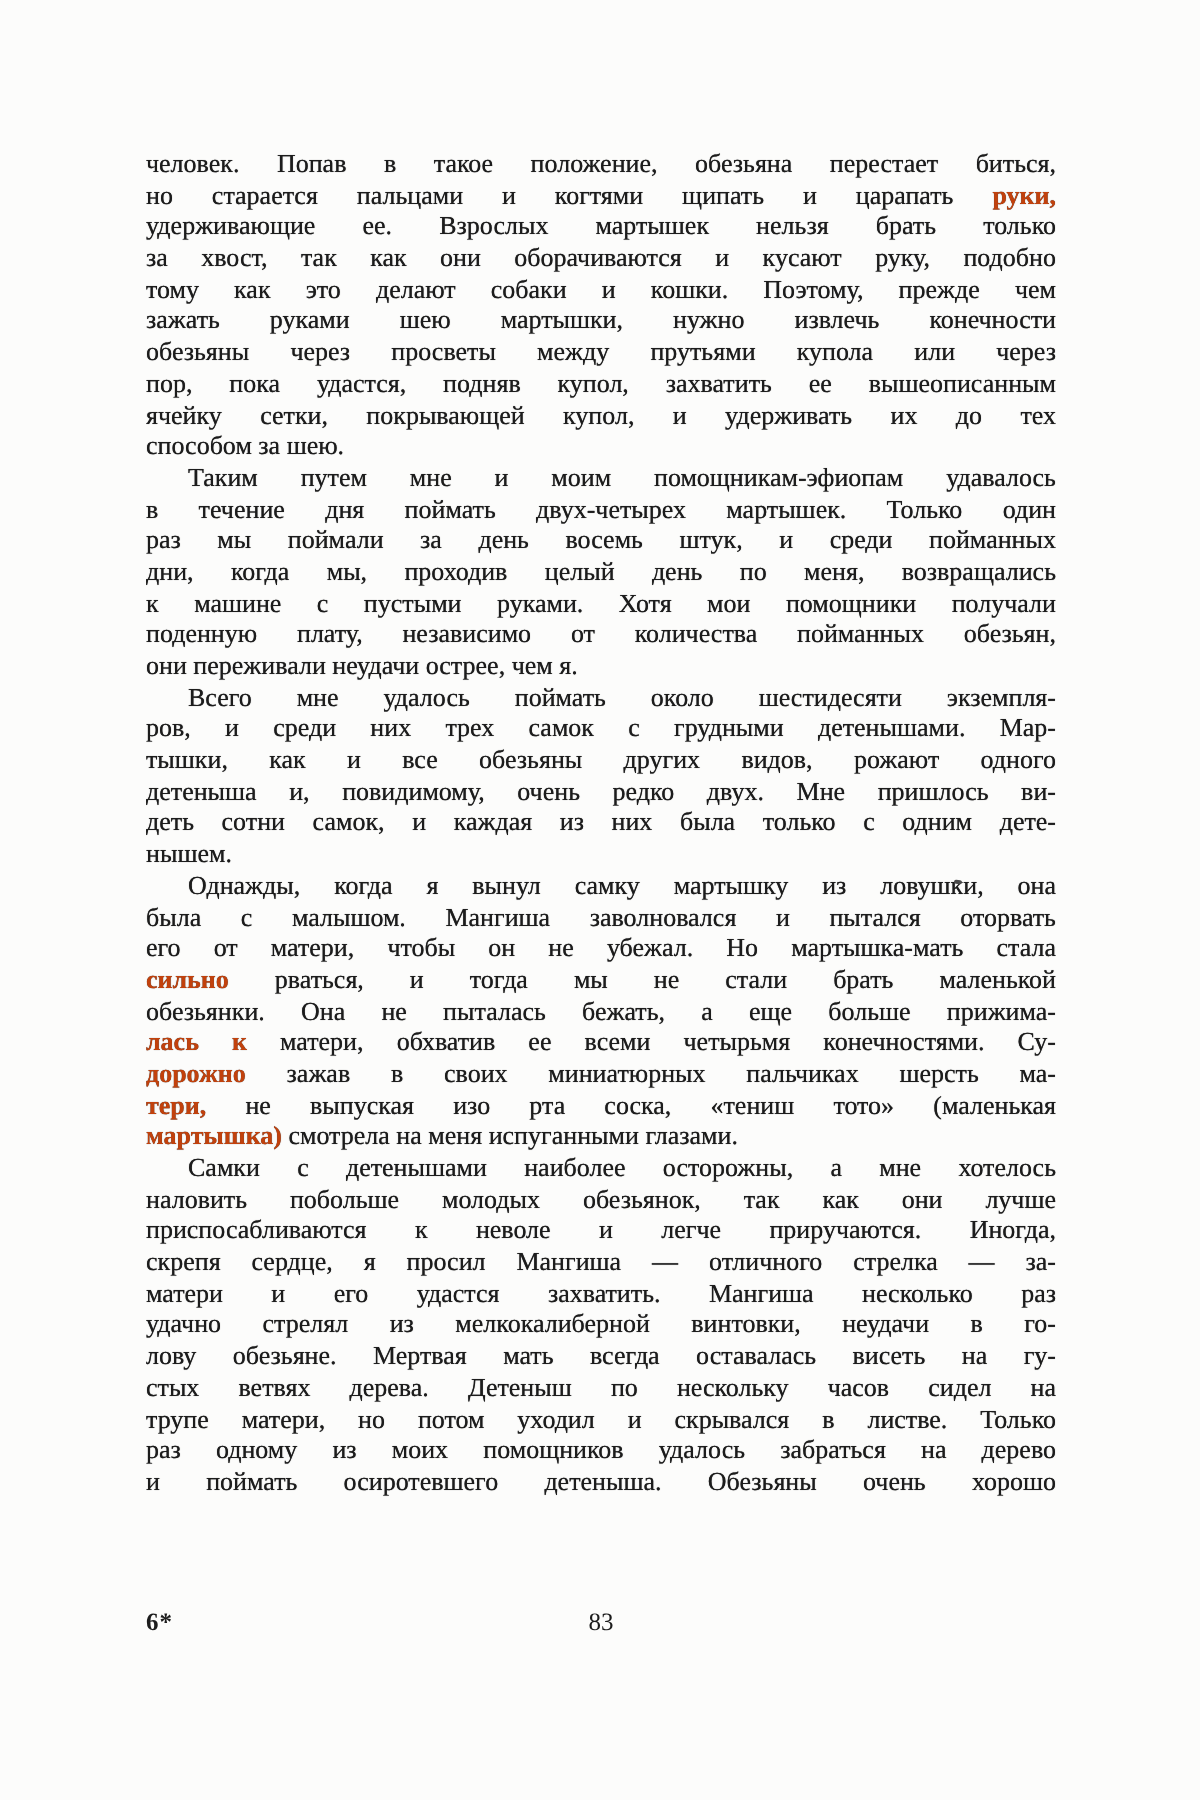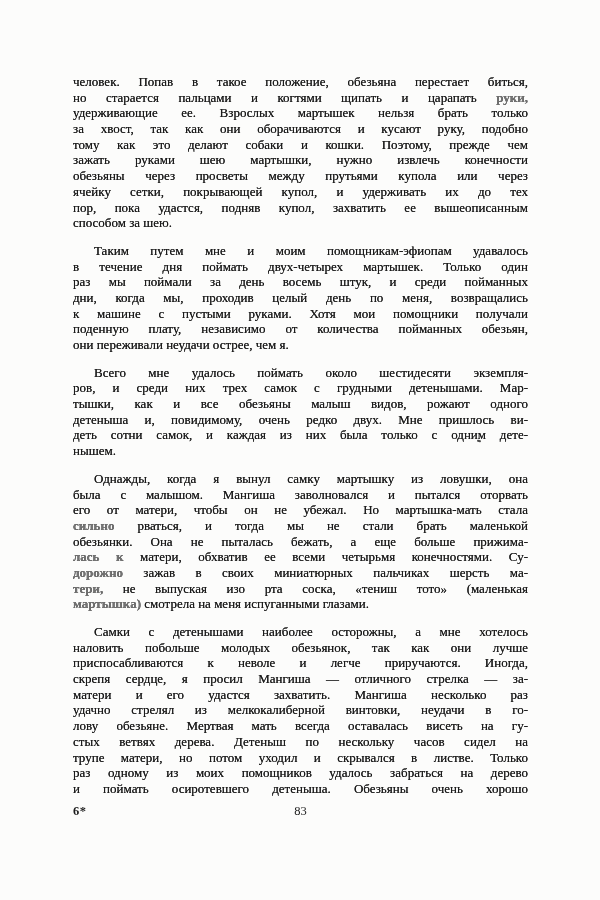--- a/index.html
+++ b/index.html
@@ -24,22 +24,22 @@
     text-shadow: 0 0 0.35px #2a2a2a;
   }
   .line {
     height: 15.7px;
     overflow: hidden;
     text-align: justify;
     text-align-last: justify;
     white-space: normal;
   }
   .line.flush { text-align-last: left; }
-  .line.indent { text-indent: 21px; margin-top: 12px; }
-  .bold { font-weight: 700; color: #737373; }
+  .line.indent { text-indent: 21px; }
+  .bold { font-weight: 700; color: #c2410c; }
   .footer-row {
     position: absolute;
     left: 73px; top: 803px;
     width: 455px;
     height: 16px;
     color: #1c1c1c;
     font-size: 12.5px;
     line-height: 16px;
   }
   .footer-sig {
@@ -67,33 +67,33 @@
 <div class="page">
 
   <div class="text-block">
       <div class="line"><span>человек. Попав в такое положение, обезьяна перестает биться,</span></div>
       <div class="line"><span>но старается пальцами и когтями щипать и царапать </span><span class="bold">руки,</span></div>
       <div class="line"><span>удерживающие ее. Взрослых мартышек нельзя брать только</span></div>
       <div class="line"><span>за хвост, так как они оборачиваются и кусают руку, подобно</span></div>
       <div class="line"><span>тому как это делают собаки и кошки. Поэтому, прежде чем</span></div>
       <div class="line"><span>зажать руками шею мартышки, нужно извлечь конечности</span></div>
       <div class="line"><span>обезьяны через просветы между прутьями купола или через</span></div>
+      <div class="line"><span>пор, пока удастся, подняв купол, захватить ее вышеописанным</span></div>
       <div class="line"><span>ячейку сетки, покрывающей купол, и удерживать их до тех</span></div>
-      <div class="line"><span>пор, пока удастся, подняв купол, захватить ее вышеописанным</span></div>
       <div class="line flush"><span>способом за шею.</span></div>
       <div class="line indent"><span>Таким путем мне и моим помощникам-эфиопам удавалось</span></div>
       <div class="line"><span>в течение дня поймать двух-четырех мартышек. Только один</span></div>
       <div class="line"><span>раз мы поймали за день восемь штук, и среди пойманных</span></div>
       <div class="line"><span>дни, когда мы, проходив целый день по меня, возвращались</span></div>
       <div class="line"><span>к машине с пустыми руками. Хотя мои помощники получали</span></div>
       <div class="line"><span>поденную плату, независимо от количества пойманных обезьян,</span></div>
       <div class="line flush"><span>они переживали неудачи острее, чем я.</span></div>
       <div class="line indent"><span>Всего мне удалось поймать около шестидесяти экземпля-</span></div>
       <div class="line"><span>ров, и среди них трех самок с грудными детенышами. Мар-</span></div>
-      <div class="line"><span>тышки, как и все обезьяны малыш видов, рожают одного</span></div>
+      <div class="line"><span>тышки, как и все обезьяны других видов, рожают одного</span></div>
       <div class="line"><span>детеныша и, повидимому, очень редко двух. Мне пришлось ви-</span></div>
       <div class="line"><span>деть сотни самок, и каждая из них была только с одним дете-</span></div>
       <div class="line flush"><span>нышем.</span></div>
       <div class="line indent"><span>Однажды, когда я вынул самку мартышку из ловушки, она</span></div>
       <div class="line"><span>была с малышом. Мангиша заволновался и пытался оторвать</span></div>
       <div class="line"><span>его от матери, чтобы он не убежал. Но мартышка-мать стала</span></div>
       <div class="line"><span class="bold">сильно</span><span> рваться, и тогда мы не стали брать маленькой</span></div>
       <div class="line"><span>обезьянки. Она не пыталась бежать, а еще больше прижима-</span></div>
       <div class="line"><span class="bold">лась к</span><span> матери, обхватив ее всеми четырьмя конечностями. Су-</span></div>
       <div class="line"><span class="bold">дорожно</span><span> зажав в своих миниатюрных пальчиках шерсть ма-</span></div>

